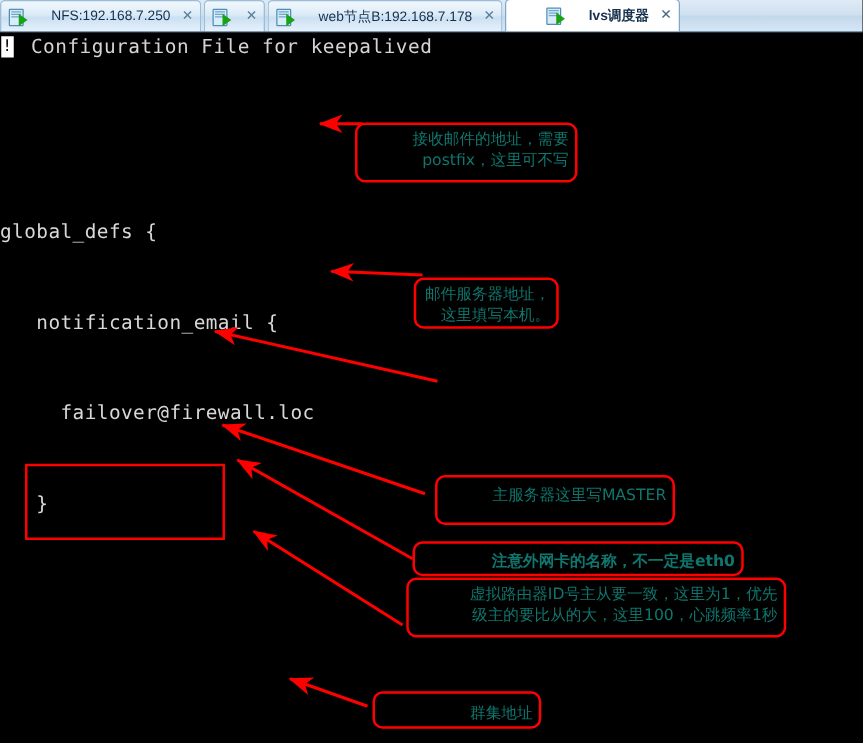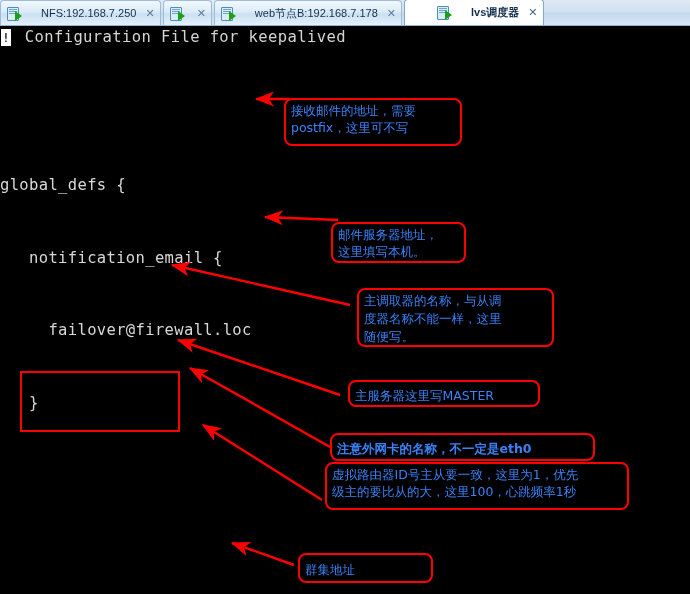--- a/index.html
+++ b/index.html
@@ -134,28 +134,28 @@
   #overlay {
     position: absolute;
     left: 0; top: 0;
     width: 690px; height: 594px;
     pointer-events: none;
   }
   .note {
     position: absolute;
     border: 2px solid #ff0000;
     border-radius: 8px;
-    color: #3b82f6;
+    color: #0f766e;
     font-family: "DejaVu Sans", "Liberation Sans", sans-serif;
     font-size: 12.5px;
     line-height: 17px;
     background: #000;
     box-sizing: border-box;
     padding: 2px 5px;
-    text-align: left;
+    text-align: right;
     white-space: pre-line;
   }
   .hl-box {
     position: absolute;
     border: 2px solid #ff0000;
     box-sizing: border-box;
   }
 </style>
 </head>
 <body>
@@ -249,28 +249,25 @@
     <line x1="330" y1="447" x2="190" y2="368" stroke="#ff0000" stroke-width="2.4" marker-end="url(#ah)"></line>
 
     <line x1="322" y1="500" x2="203" y2="425" stroke="#ff0000" stroke-width="2.4" marker-end="url(#ah)"></line>
 
     <line x1="294" y1="565" x2="232" y2="543" stroke="#ff0000" stroke-width="2.4" marker-end="url(#ah)"></line>
   </svg>
 
   <div class="note" style="left:284px; top:98px; width:178px; height:48px;">接收邮件的地址，需要
 postfix，这里可不写</div>
 
-  <div class="note" style="left:331px; top:222px; width:135px; height:41px;">邮件服务器地址，
+  <div class="note" style="left:331px; top:222px; width:116px; height:41px;">邮件服务器地址，
 这里填写本机。</div>
 
-  <div class="note" style="left:357px; top:288px; width:197px; height:59px; line-height:18px;">主调取器的名称，与从调
-度器名称不能一样，这里
-随便写。</div>
-
-  <div class="note" style="left:348px; top:380px; width:192px; height:27px; line-height:24px;">主服务器这里写MASTER</div>
+
+  <div class="note" style="left:348px; top:380px; width:192px; height:40px; line-height:24px;">主服务器这里写MASTER</div>
 
   <div class="note" style="left:330px; top:433px; width:265px; height:28px; line-height:24px;font-weight:bold;">注意外网卡的名称，不一定是eth0</div>
 
   <div class="note" style="left:325px; top:462px; width:304px; height:48px;">虚拟路由器ID号主从要一致，这里为1，优先
 级主的要比从的大，这里100，心跳频率1秒</div>
 
   <div class="note" style="left:298px; top:553px; width:135px; height:30px; line-height:26px;">群集地址</div>
 </div>
 
 </body></html>

